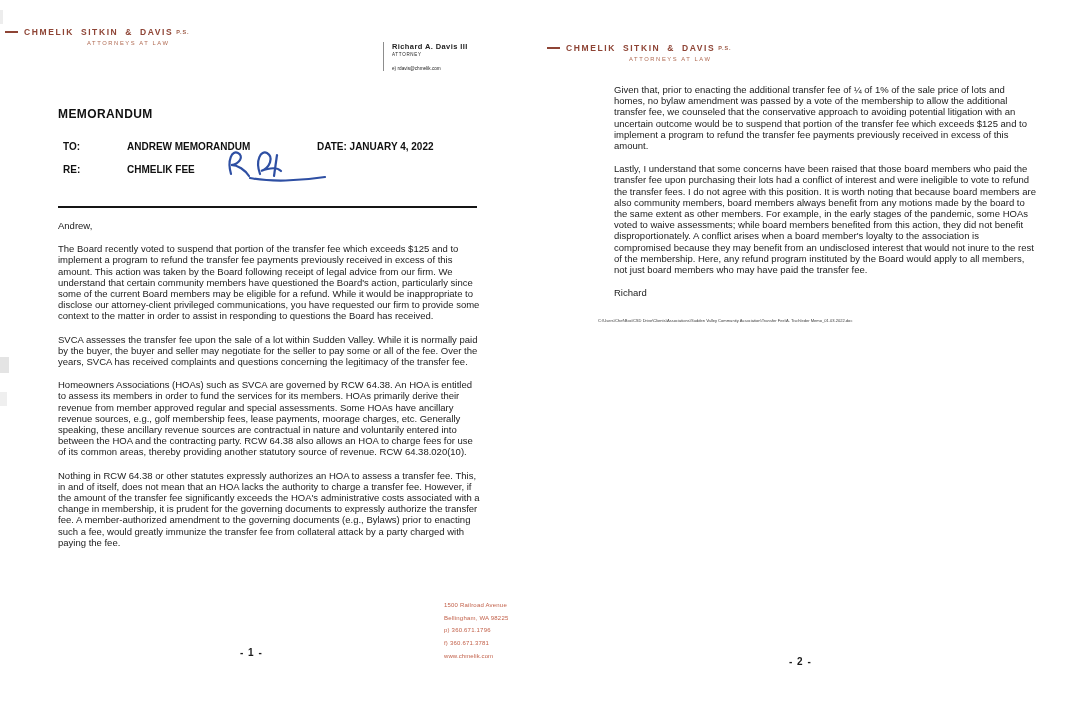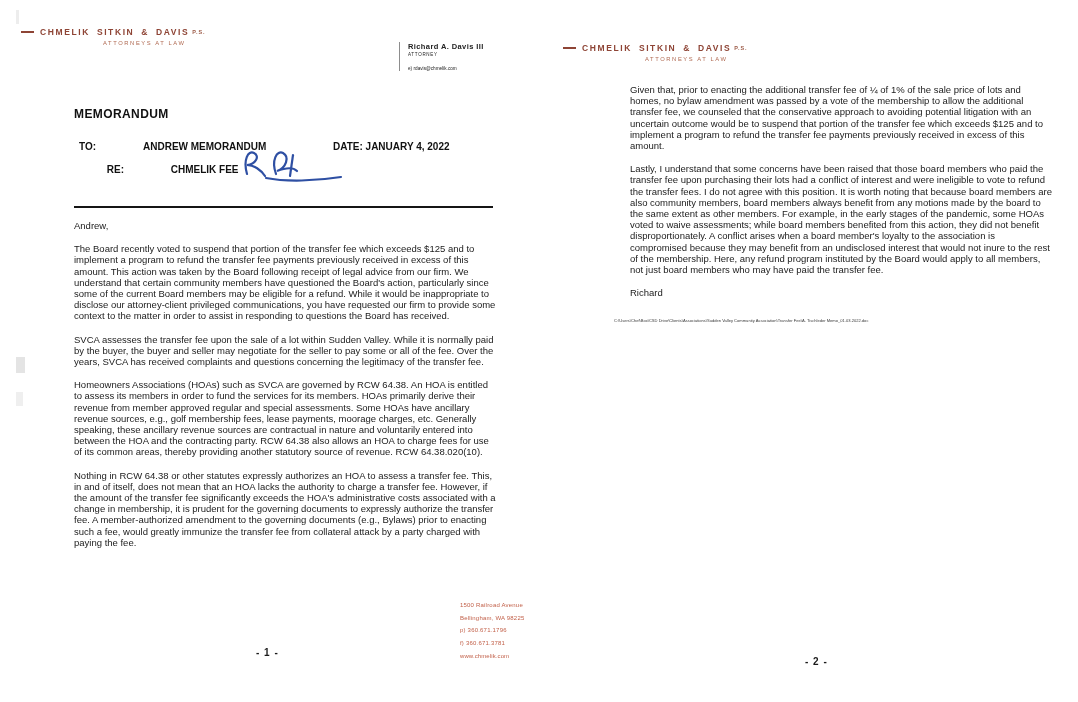--- a/index.html
+++ b/index.html
@@ -1,20 +1,20 @@
 <!DOCTYPE html>
 <html><head>
 <meta charset="utf-8">
 <style>
   html, body { margin:0; padding:0; background:#ffffff; }
   .canvas {
     position:relative; width:1078px; height:702px; background:#ffffff;
     font-family:"Liberation Sans", "DejaVu Sans", sans-serif; overflow:hidden;
   }
-  .page { position:absolute; top:0; width:539px; height:702px;margin-left:16px; }
+  .page { position:absolute; top:0; width:539px; height:702px; }
   #page1 { left:0; }
   #page2 { left:539px; }
 
   
   .logo { position:absolute; color:#8e4435; }
   .logo .line1 { display:flex; align-items:center; }
   .logo-dash { width:13px; height:1.5px; background:#8e4435; margin-right:6px; flex:none; }
   .firm-name { font-weight:bold; font-size:8.5px; letter-spacing:1.6px; word-spacing:3px; white-space:nowrap; color:#8e4435; }
   .firm-suffix { font-weight:bold; font-size:5.5px; letter-spacing:0.8px; margin-left:3px; color:#9c5a46; }
   .firm-tagline { font-size:5.8px; letter-spacing:1.6px; color:#b06a52; margin-top:3px; margin-left:82px; white-space:nowrap; }
@@ -22,21 +22,21 @@
   
   .attorney { position:absolute; left:383px; top:42px; border-left:1px solid #8d8d8d; padding-left:8px; color:#222; }
   .attorney-name { font-size:7.5px; font-weight:bold; letter-spacing:0.4px; white-space:nowrap; }
   .attorney-title { font-size:4.5px; letter-spacing:0.7px; margin-top:1px; }
   .attorney-email { font-size:4.7px; margin-top:9px; }
 
   .memo-title { position:absolute; left:58px; top:107px; width:420px; text-align:left;
     font-weight:bold; font-size:12px; letter-spacing:0.4px; color:#111; }
 
   .fields { position:absolute; left:63px; top:141px; font-weight:bold; font-size:10px; color:#111; }
-  .field-row { display:flex; height:23px; align-items:flex-start; position:relative;justify-content:center; }
+  .field-row { display:flex; height:23px; align-items:flex-start; position:relative; }
   .field-label { width:64px; flex:none; }
   .field-value { white-space:nowrap; }
   .field-date { position:absolute; left:254px; top:0; white-space:nowrap; }
 
   .signature-svg { position:absolute; left:224px; top:146px; }
 
   .rule { position:absolute; left:58px; top:206px; width:419px; height:2px; background:#151515; }
 
   .memo-body { position:absolute; width:424px; font-size:9.5px; line-height:11.2px; color:#1b1b1b; }
   .memo-body p { margin:0 0 12px 0; }

